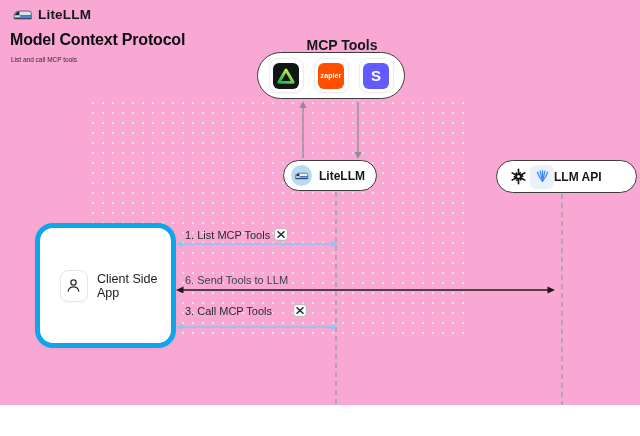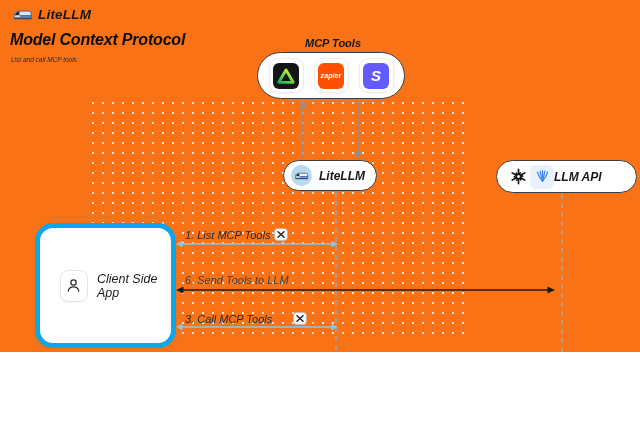--- a/index.html
+++ b/index.html
@@ -1,28 +1,28 @@
 <!DOCTYPE html>
 <html><head>
 <meta charset="utf-8">
 <style>
   html,body{margin:0;padding:0;}
   body{width:640px;height:436px;font-family:"Liberation Sans","DejaVu Sans",sans-serif;-webkit-font-smoothing:antialiased;}
-  .canvas{position:relative;width:640px;height:352px;background:#f97316;overflow:hidden;font-style:italic;}
+  .canvas{position:relative;width:640px;height:405px;background:#f9a8d4;overflow:hidden;}
   .abs{position:absolute;}
   .dots{left:88px;top:98px;width:380px;height:244px;
         background-image:radial-gradient(circle,#e3e3e6 1px,transparent 1.2px);
         background-size:10px 10px;}
   
   .brand{left:12px;top:7px;display:flex;align-items:center;gap:5px;font-size:13.5px;font-weight:600;color:#16181d;letter-spacing:.2px;}
   .title{left:10px;top:31px;font-size:16px;font-weight:700;color:#0c0d10;letter-spacing:-.2px;}
   .subtitle{left:11px;top:56px;font-size:6.5px;font-weight:500;color:#2b2d33;}
   
   .pill{background:#fff;border:1.4px solid #3d3d3d;display:flex;align-items:center;box-sizing:border-box;}
-  .mcp-label{left:259px;top:37px;width:148px;text-align:center;font-size:11px;font-weight:600;color:#15171c;}
+  .mcp-label{left:268px;top:37px;width:148px;text-align:center;font-size:14px;font-weight:600;color:#15171c;}
   .mcp-pill{left:257px;top:52px;width:148px;height:47px;border-radius:24px;justify-content:center;gap:10px;}
   .tool-frame{width:33px;height:33px;border-radius:9px;background:#fff;border:1px solid #ececec;display:flex;align-items:center;justify-content:center;box-shadow:0 1px 2px rgba(0,0,0,.04);}
   .tool-core{width:26px;height:26px;border-radius:6px;display:flex;align-items:center;justify-content:center;overflow:hidden;}
   .tool-zapier{background:#ff4f00;color:#fff;font-size:7px;font-weight:700;letter-spacing:.1px;}
   .tool-stripe{background:#635bff;color:#fff;font-size:15px;font-weight:700;}
   .tool-black{background:#141517;}
   .litellm-pill{left:283px;top:160px;width:94px;height:31px;border-radius:16px;gap:7px;padding-left:7px;}
   .litellm-circle{width:21px;height:21px;border-radius:50%;background:#b7dbf3;display:flex;align-items:center;justify-content:center;}
   .node-label{font-size:12px;font-weight:600;color:#15171c;}
   .llmapi-pill{left:496px;top:160px;width:141px;height:33px;border-radius:17px;padding-left:9px;}
@@ -30,21 +30,21 @@
   .prov-openai{background:#fff;}
   .prov-fan{background:#e9f2fc;}
   
   .client-box{left:35px;top:223px;width:141px;height:125px;border-radius:18px;background:#fff;border:5px solid #0ea5e9;box-shadow:0 1px 4px rgba(0,0,0,.05);display:flex;align-items:center;padding-left:20px;gap:9px;box-sizing:border-box;}
   .person-tile{width:30px;height:30px;border-radius:8px;background:#fff;border:1px solid #e6e6e6;display:flex;align-items:center;justify-content:center;box-shadow:0 1px 2px rgba(0,0,0,.04);}
   .client-label{font-size:12.5px;font-weight:500;color:#1a1c21;}
   
   .flow-label{font-size:11px;font-weight:500;color:#26282d;display:flex;align-items:center;gap:4px;white-space:nowrap;}
   .fl1{left:185px;top:228px;}
   .fl2{left:185px;top:274px;color:#3f4146;}
-  .fl3{left:185px;top:312px;gap:21px;}
+  .fl3{left:185px;top:304px;gap:21px;}
 </style>
 </head>
 <body>
 
 <div class="canvas">
 
   <div class="abs dots"></div>
 
   <div class="abs brand">
     <span style="display:flex;">

